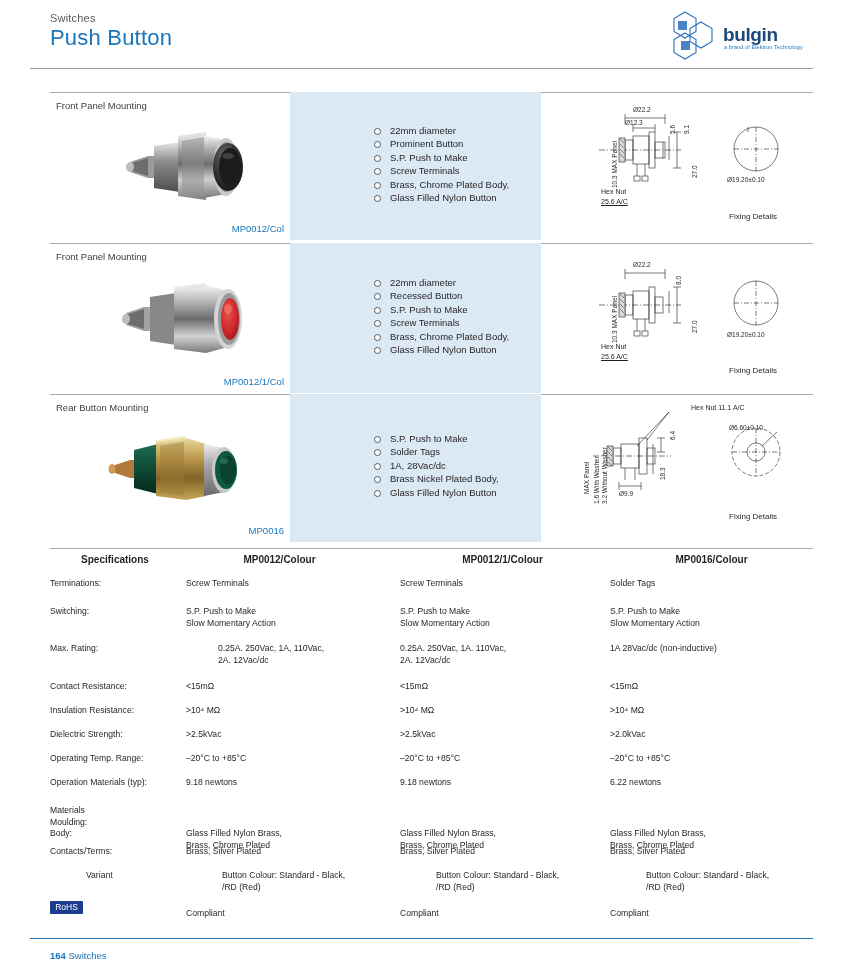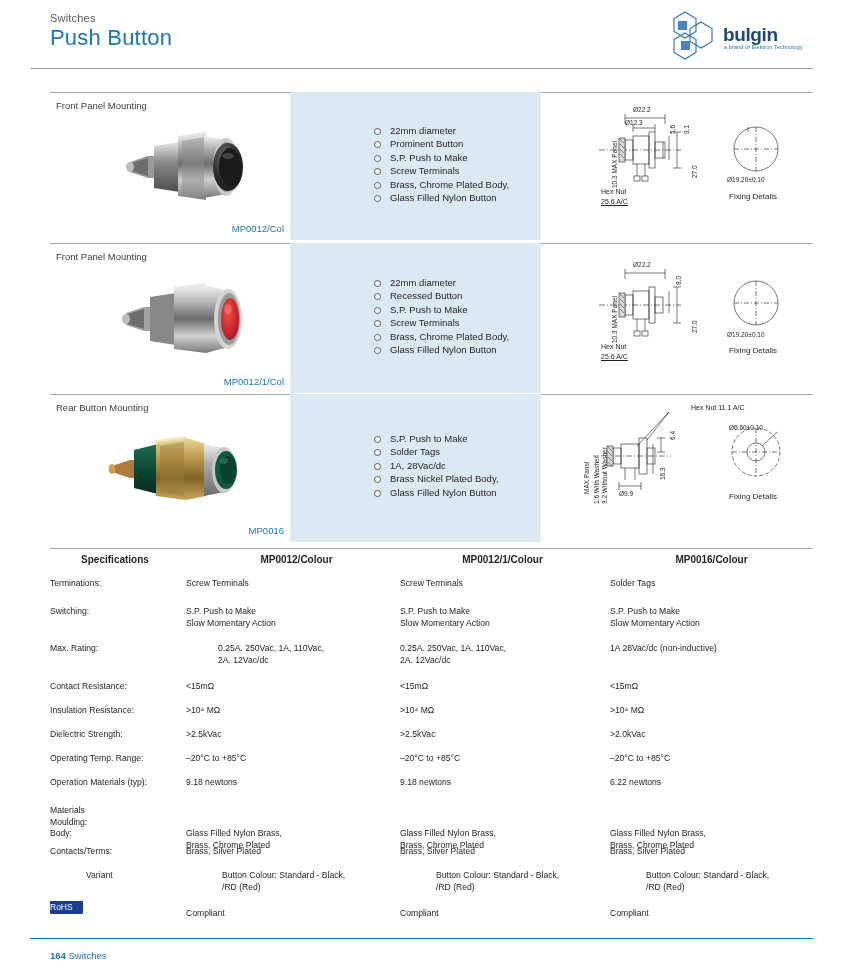--- a/index.html
+++ b/index.html
@@ -76,45 +76,45 @@
     position: absolute; left: 491px; top: 0; width: 272px; height: 100%;
   }
 
   
   .sw-img { position: absolute; }
 
   
   .dwg { position:absolute; left:0; top:0; width:272px; height:100%; }
   .dim-txt { position:absolute; font-size:6.5px; color:#231f20; font-family:"Liberation Sans", sans-serif; }
   .dim-txt.v { transform: rotate(-90deg); transform-origin: left top; white-space: nowrap; }
-  .fix-lbl { position:absolute; font-size:8px; color:#231f20; }
+  .fix-lbl { position:absolute; font-size:8px; color:#231f20;margin-top:20px; }
   .hexnut { position:absolute; font-size:7px; color:#231f20; }
 
   
   .spec {
     position: absolute; left: 50px; top: 548px; width: 763px;
   }
   .spec .topline { position:absolute; left:0; top:0; width:763px; border-top:1px solid #a7a9ac; }
   .spec-head { position: relative; height: 22px; text-align: center; }
   .sc1 { position:absolute; left:0;   width:130px; }
-  .sc2 { position:absolute; left:144px; width:205px; }
+  .sc2 { position:absolute; left:127px; width:205px; }
   .sc3 { position:absolute; left:350px; width:205px; }
   .sc4 { position:absolute; left:560px; width:203px; }
   .spec-head .sc1,.spec-head .sc2,.spec-head .sc3,.spec-head .sc4 {
     font-size: 10px; font-weight: bold; color:#231f20; top: 6px;
   }
   .spec-row { position: relative; }
   .spec-row .lbl { position:absolute; left:0; width:135px; font-size:8.6px; color:#231f20; line-height:11.5px; }
   .spec-row .v1 { position:absolute; left:136px; width:205px; font-size:8.6px; color:#231f20; line-height:11.5px; }
   .spec-row .v2 { position:absolute; left:350px; width:205px; font-size:8.6px; color:#231f20; line-height:11.5px; }
   .spec-row .v3 { position:absolute; left:560px; width:203px; font-size:8.6px; color:#231f20; line-height:11.5px; }
 
   .rohs {
     position:absolute; left:50px; width:33px; height:13px;
-    background:#1b3d8f; color:#ffffff; font-size:8.5px; 
+    background:#1b3d8f; color:#ffffff; font-size:8.5px; text-align:center;
     line-height:13px; border-radius:1px;
   }
 
   
   .footer-rule { position:absolute; left:30px; top:938px; width:783px; border-top:1px solid #1b75bb; }
   .footer-txt { position:absolute; left:50px; top:950px; font-size:9.5px; color:#1b75bb; }
   .footer-txt b { font-weight:bold; }
 </style>
 </head>
 <body>

